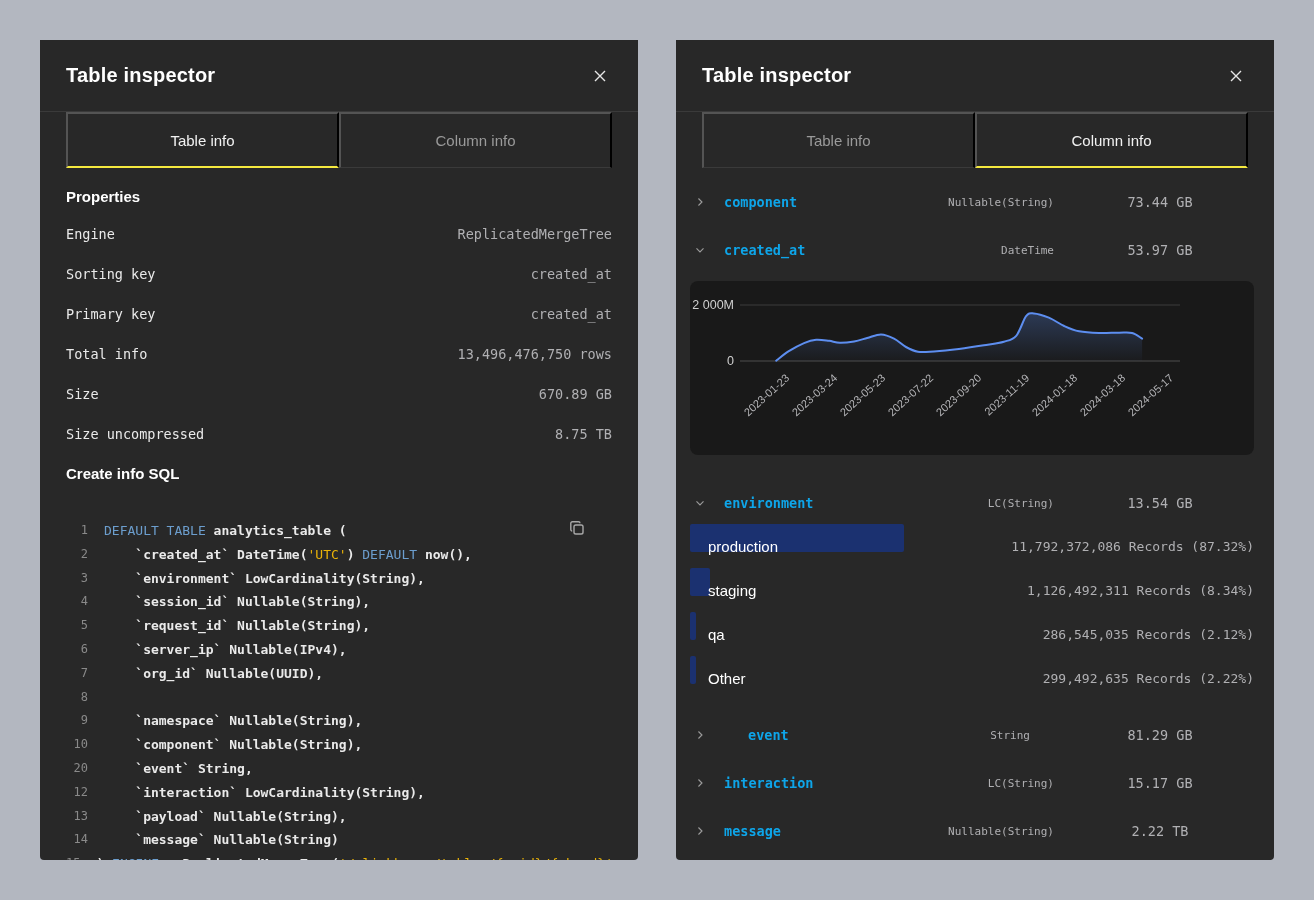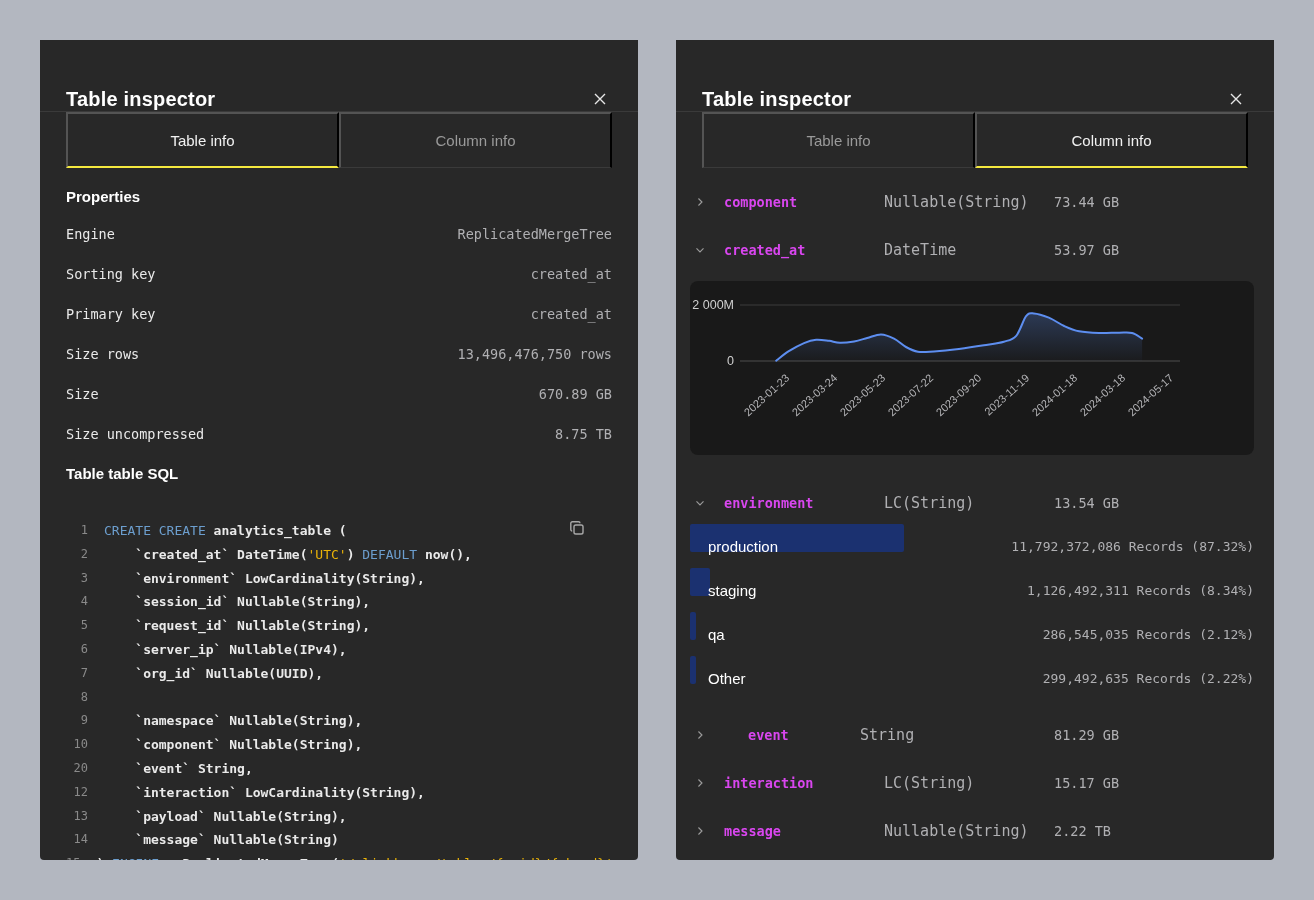--- a/index.html
+++ b/index.html
@@ -3,21 +3,21 @@
 <meta charset="utf-8">
 <style>
   * { margin:0; padding:0; box-sizing:border-box; }
   html,body { width:1314px; height:900px; }
   body { background:#b3b7c0; font-family:"Liberation Sans", sans-serif; position:relative; overflow:hidden; }
 
   .modal { position:absolute; top:40px; width:598px; height:820px; background:#282828; overflow:hidden; border-radius:0 0 4px 4px; }
   #modal-left { left:40px; }
   #modal-right { left:676px; }
 
-  .modal-header { height:72px; display:flex; align-items:flex-end; justify-content:space-between; padding:0 26px; border-bottom:1px solid #3a3a3a; }
+  .modal-header { height:72px; display:flex; align-items:center; justify-content:space-between; padding:0 26px; border-bottom:1px solid #3a3a3a; }
   .modal-title { color:#fff; font-size:20px; font-weight:bold; letter-spacing:.2px; }
   .close-btn { background:none; border:none; cursor:pointer; display:flex; padding:4px; }
 
   .tabs { display:flex; margin:0 26px; height:56px; }
   .tab { flex:1; display:flex; align-items:center; justify-content:center; font-size:15px; color:#9a9a9a; border-bottom:1px solid #3a3a3a; cursor:pointer; background:none; }
   .tab.active { color:#f2f2f2; border-bottom:2px solid #f5e93f; }
 
   .panel-body { padding:0 26px; }
 
   .section-heading { color:#fff; font-size:15px; font-weight:bold; }
@@ -33,23 +33,23 @@
   .tok-pl { color:#eaeaea; font-weight:bold; }
   .tok-kw { color:#6c9ece; }
   .tok-str { color:#eab308; }
   .copy-btn { position:absolute; top:0; right:25px; width:20px; height:20px; background:none; border:none; cursor:pointer; padding:0; }
 
   
   .col-list { padding:10px 0 0; }
   .col-row { display:flex; align-items:center; height:48px; padding:0 8px 0 16px; cursor:pointer; }
   .chev { width:16px; height:16px; margin-right:16px; display:flex; align-items:center; justify-content:center; }
   .chev.down svg { transform:rotate(90deg); }
-  .col-name { flex:1; font-family:"DejaVu Sans Mono", monospace; font-size:13.5px; font-weight:bold; color:#d946ef; }
-  .col-type { width:170px; font-family:"DejaVu Sans Mono", monospace; font-size:15px; color:#b0b0b3; }
-  .col-size { width:212px; text-align:left; font-family:"DejaVu Sans Mono", monospace; font-size:13.5px; color:#b0b0b3; }
+  .col-name { flex:1; font-family:"DejaVu Sans Mono", monospace; font-size:13.5px; font-weight:bold; color:#0ea5e9; }
+  .col-type { width:170px; text-align:right; font-family:"DejaVu Sans Mono", monospace; font-size:11px; color:#b0b0b3; }
+  .col-size { width:212px; text-align:center; font-family:"DejaVu Sans Mono", monospace; font-size:13.5px; color:#b0b0b3; }
 
   .chart-card { margin:7px 20px 0 14px; height:174px; background:#191919; border-radius:8px; }
   #env-header-row { margin-top:24px; }
   .env-row { display:flex; align-items:center; height:44px; padding:0 20px 0 14px; }
   .env-row.first { margin-top:-3px; }
   .env-bar-wrap { flex:1; position:relative; height:44px; display:flex; align-items:center; }
   .env-bar { position:absolute; left:0; top:0; height:28px; background:#1b3170; border-radius:2px; }
   .env-label { position:relative; padding-left:18px; color:#fff; font-size:15px; }
   .env-records { font-family:"DejaVu Sans Mono", monospace; font-size:13px; color:#b0b0b3; }
   #event-row { margin-top:11px;gap:24px; }
@@ -79,43 +79,43 @@
     </div>
     <div class="prop-row">
       <span class="prop-label">Sorting key</span>
       <span class="prop-value">created_at</span>
     </div>
     <div class="prop-row">
       <span class="prop-label">Primary key</span>
       <span class="prop-value">created_at</span>
     </div>
     <div class="prop-row">
-      <span class="prop-label">Size rows</span>
+      <span class="prop-label">Total info</span>
       <span class="prop-value">13,496,476,750 rows</span>
     </div>
     <div class="prop-row">
       <span class="prop-label">Size</span>
       <span class="prop-value">670.89 GB</span>
     </div>
     <div class="prop-row">
       <span class="prop-label">Size uncompressed</span>
       <span class="prop-value">8.75 TB</span>
     </div>
 
-    <h3 class="section-heading" id="sql-heading">Table table SQL</h3>
+    <h3 class="section-heading" id="sql-heading">Create info SQL</h3>
 
     <div class="code-block">
       <button class="copy-btn">
         <svg width="18" height="18" viewBox="0 0 18 18" fill="none" stroke="#a8a8a8" stroke-width="1.4">
           <rect x="6" y="6" width="9" height="9" rx="1.8"></rect>
           <path d="M4.2 12 C3.3 12 2.8 11.4 2.8 10.5 V4.3 C2.8 3.4 3.4 2.8 4.3 2.8 H10.5 C11.4 2.8 12 3.4 12 4.3"></path>
         </svg>
       </button>
       <div id="code-lines">
-          <div class="code-line"><span class="ln">1</span><span><span class="tok-kw">CREATE CREATE </span><span class="tok-pl">analytics_table (</span></span></div>
+          <div class="code-line"><span class="ln">1</span><span><span class="tok-kw">DEFAULT TABLE </span><span class="tok-pl">analytics_table (</span></span></div>
           <div class="code-line"><span class="ln">2</span><span><span class="tok-pl">    `created_at` DateTime(</span><span class="tok-str">'UTC'</span><span class="tok-pl">) </span><span class="tok-kw">DEFAULT</span><span class="tok-pl"> now(),</span></span></div>
           <div class="code-line"><span class="ln">3</span><span><span class="tok-pl">    `environment` LowCardinality(String),</span></span></div>
           <div class="code-line"><span class="ln">4</span><span><span class="tok-pl">    `session_id` Nullable(String),</span></span></div>
           <div class="code-line"><span class="ln">5</span><span><span class="tok-pl">    `request_id` Nullable(String),</span></span></div>
           <div class="code-line"><span class="ln">6</span><span><span class="tok-pl">    `server_ip` Nullable(IPv4),</span></span></div>
           <div class="code-line"><span class="ln">7</span><span><span class="tok-pl">    `org_id` Nullable(UUID),</span></span></div>
           <div class="code-line"><span class="ln">8</span></div>
           <div class="code-line"><span class="ln">9</span><span><span class="tok-pl">    `namespace` Nullable(String),</span></span></div>
           <div class="code-line"><span class="ln">10</span><span><span class="tok-pl">    `component` Nullable(String),</span></span></div>
           <div class="code-line"><span class="ln">20</span><span><span class="tok-pl">    `event` String,</span></span></div>

